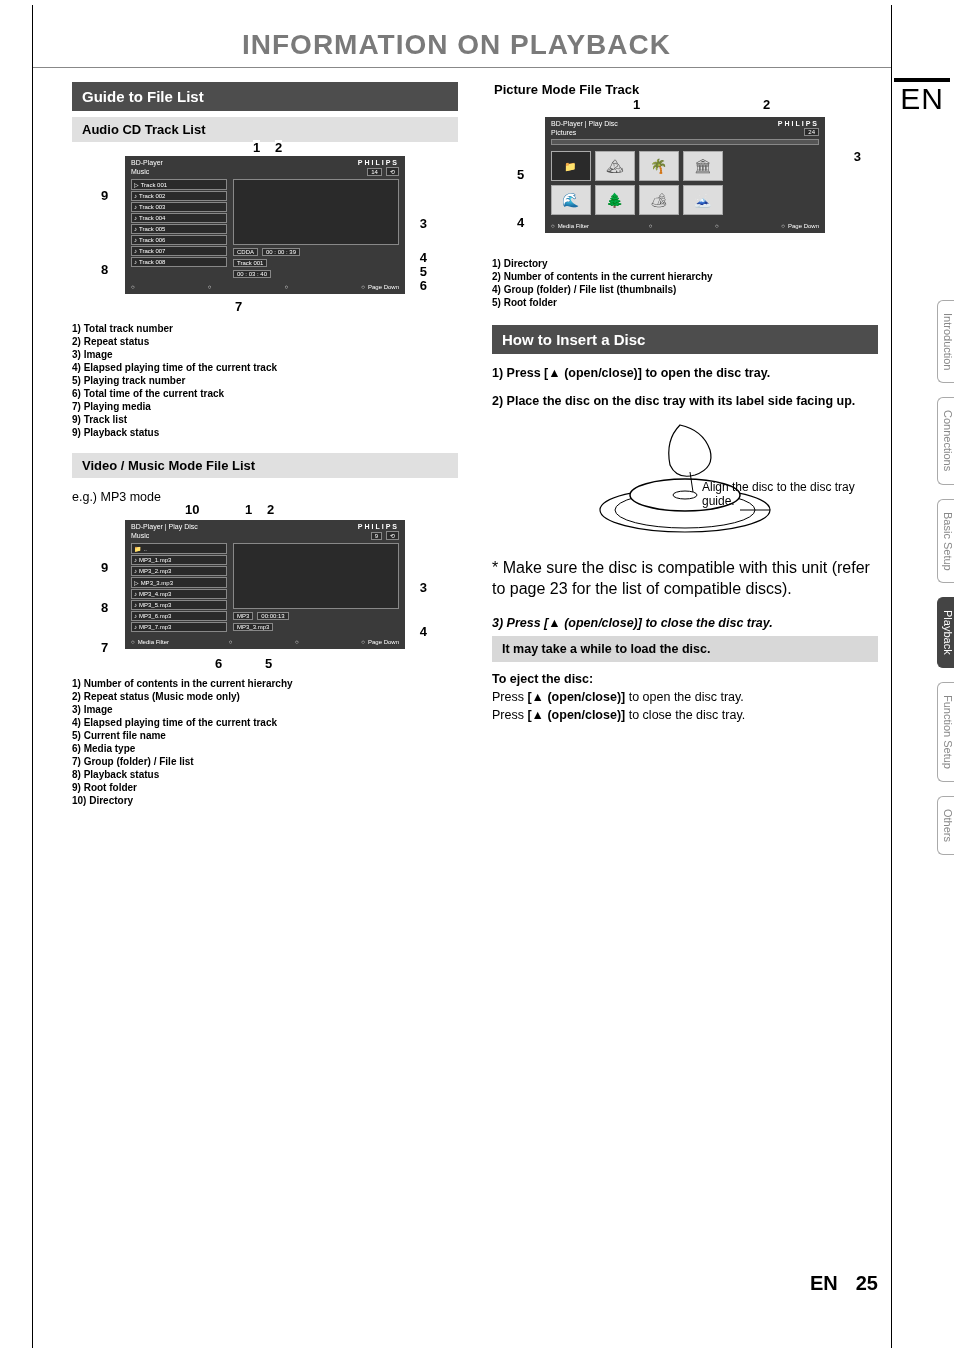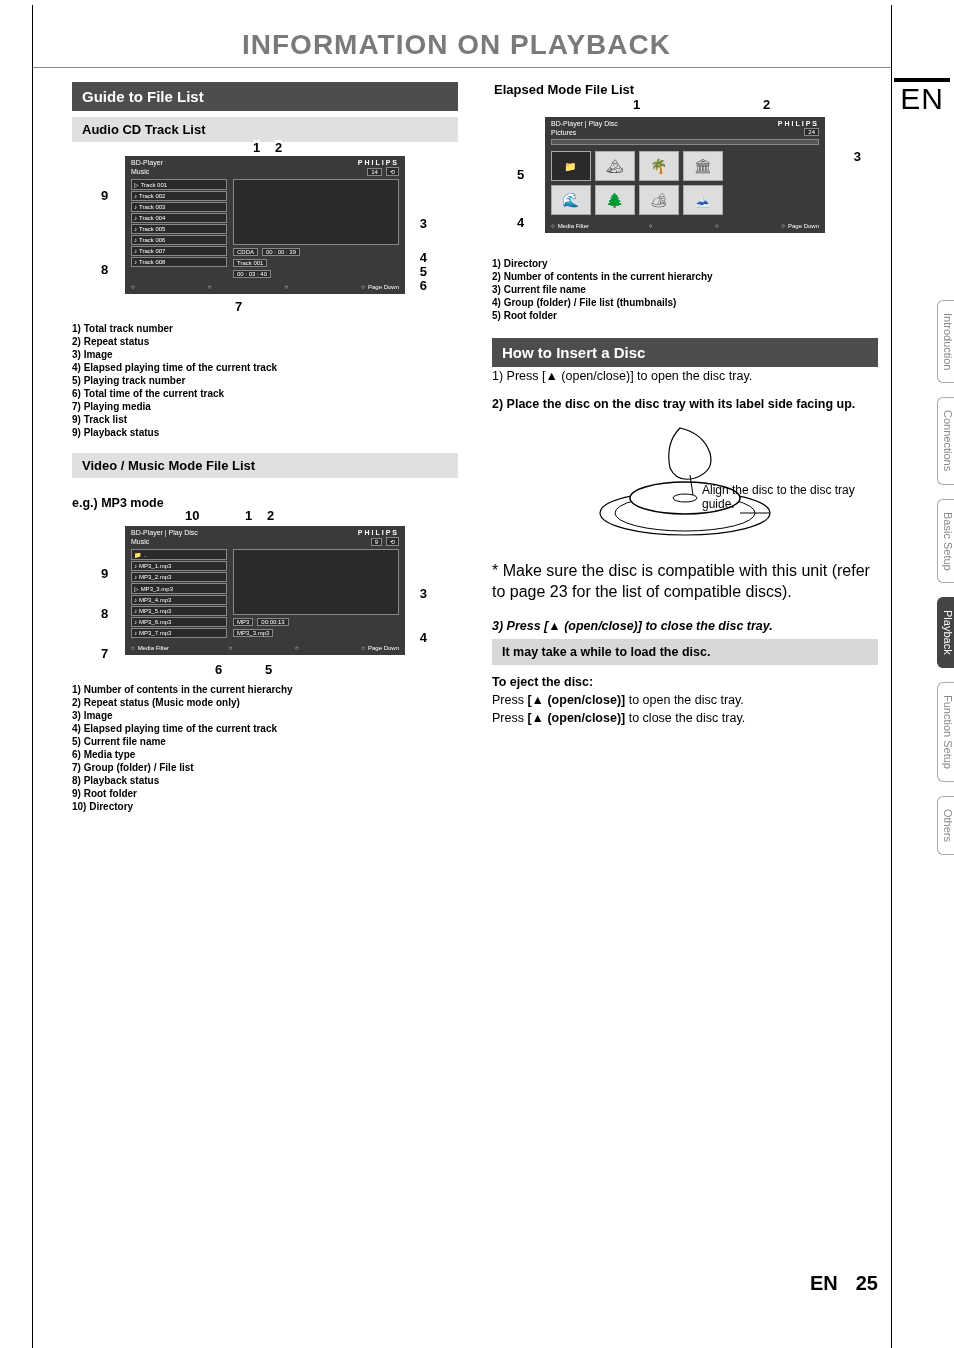--- a/index.html
+++ b/index.html
@@ -251,21 +251,21 @@
         <li>3)  Image</li>
         <li>4)  Elapsed playing time of the current track</li>
         <li>5)  Playing track number</li>
         <li>6)  Total time of the current track</li>
         <li>7)  Playing media</li>
         <li>9)  Track list</li>
         <li>9)  Playback status</li>
       </ol>
 
       <div class="subsection-header light" style="margin-top:14px;">Video / Music Mode File List</div>
-      <div class="body-text bold" style="margin-top:16px; font-weight:bold;">e.g.) MP3 mode</div>
+      <div class="body-text bold" style="margin-top:10px; font-weight:normal;">e.g.) MP3 mode</div>
 
       <div class="mock-wrap">
         <div class="mock-screen">
           <div class="header-row">
             <span>BD-Player | Play Disc</span>
             <span class="brand">PHILIPS</span>
           </div>
           <div class="sub-row">
             <span class="lbl">Music</span>
             <span class="box">9</span>
@@ -344,21 +344,21 @@
         <li>5)  Current file name</li>
         <li>6)  Media type</li>
         <li>7)  Group (folder) / File list</li>
         <li>8)  Playback status</li>
         <li>9)  Root folder</li>
         <li>10) Directory</li>
       </ol>
     </div>
 
     <div class="col">
-      <div class="plain-subheader">Elapsed Mode File List</div>
+      <div class="plain-subheader">Picture Mode File Track</div>
 
       <div class="mock-wrap">
         <div class="mock-screen">
           <div class="header-row">
             <span>BD-Player | Play Disc</span>
             <span class="brand">PHILIPS</span>
           </div>
           <div class="sub-row">
             <span class="lbl">Pictures</span>
             <span class="box">24</span>
@@ -384,28 +384,27 @@
         <span class="callout-num" style="top:-20px; left:108px;">1</span>
         <span class="callout-num" style="top:-20px; left:238px;">2</span>
         <span class="callout-num" style="top:32px; right:-16px;">3</span>
         <span class="callout-num" style="top:98px; left:-8px;">4</span>
         <span class="callout-num" style="top:50px; left:-8px;">5</span>
       </div>
 
       <ol class="desc-list" style="margin-top:24px;">
         <li>1)  Directory</li>
         <li>2)  Number of contents in the current  hierarchy</li>
-        <li>3)  Current file name</li>
         <li>4)  Group (folder) / File list (thumbnails)</li>
         <li>5)  Root folder</li>
       </ol>
 
       <div class="section-header" style="margin-top:16px;">How to Insert a Disc</div>
 
-      <p class="body-text" style="font-weight:normal;">
+      <p class="body-text" style="margin-top:10px; font-weight:bold;">
         <span>1)  Press [</span><span>▲ (open/close)</span><span>] to open the disc tray.</span>
       </p>
       <p class="body-text" style="margin-top:10px; font-weight:bold; padding-left:0; text-indent:-22px; margin-left:22px;">2)  Place the disc on the disc tray with its label side facing up.</p>
 
       <div class="disc-figure">
         <svg viewBox="0 0 200 120">
           <ellipse cx="100" cy="90" rx="85" ry="22" fill="none" stroke="#000" stroke-width="1.2"></ellipse>
           <ellipse cx="100" cy="90" rx="70" ry="18" fill="none" stroke="#000" stroke-width="1"></ellipse>
           <ellipse cx="100" cy="75" rx="55" ry="16" fill="#fff" stroke="#000" stroke-width="1.5"></ellipse>
           <ellipse cx="100" cy="75" rx="12" ry="4" fill="none" stroke="#000" stroke-width="1"></ellipse>

